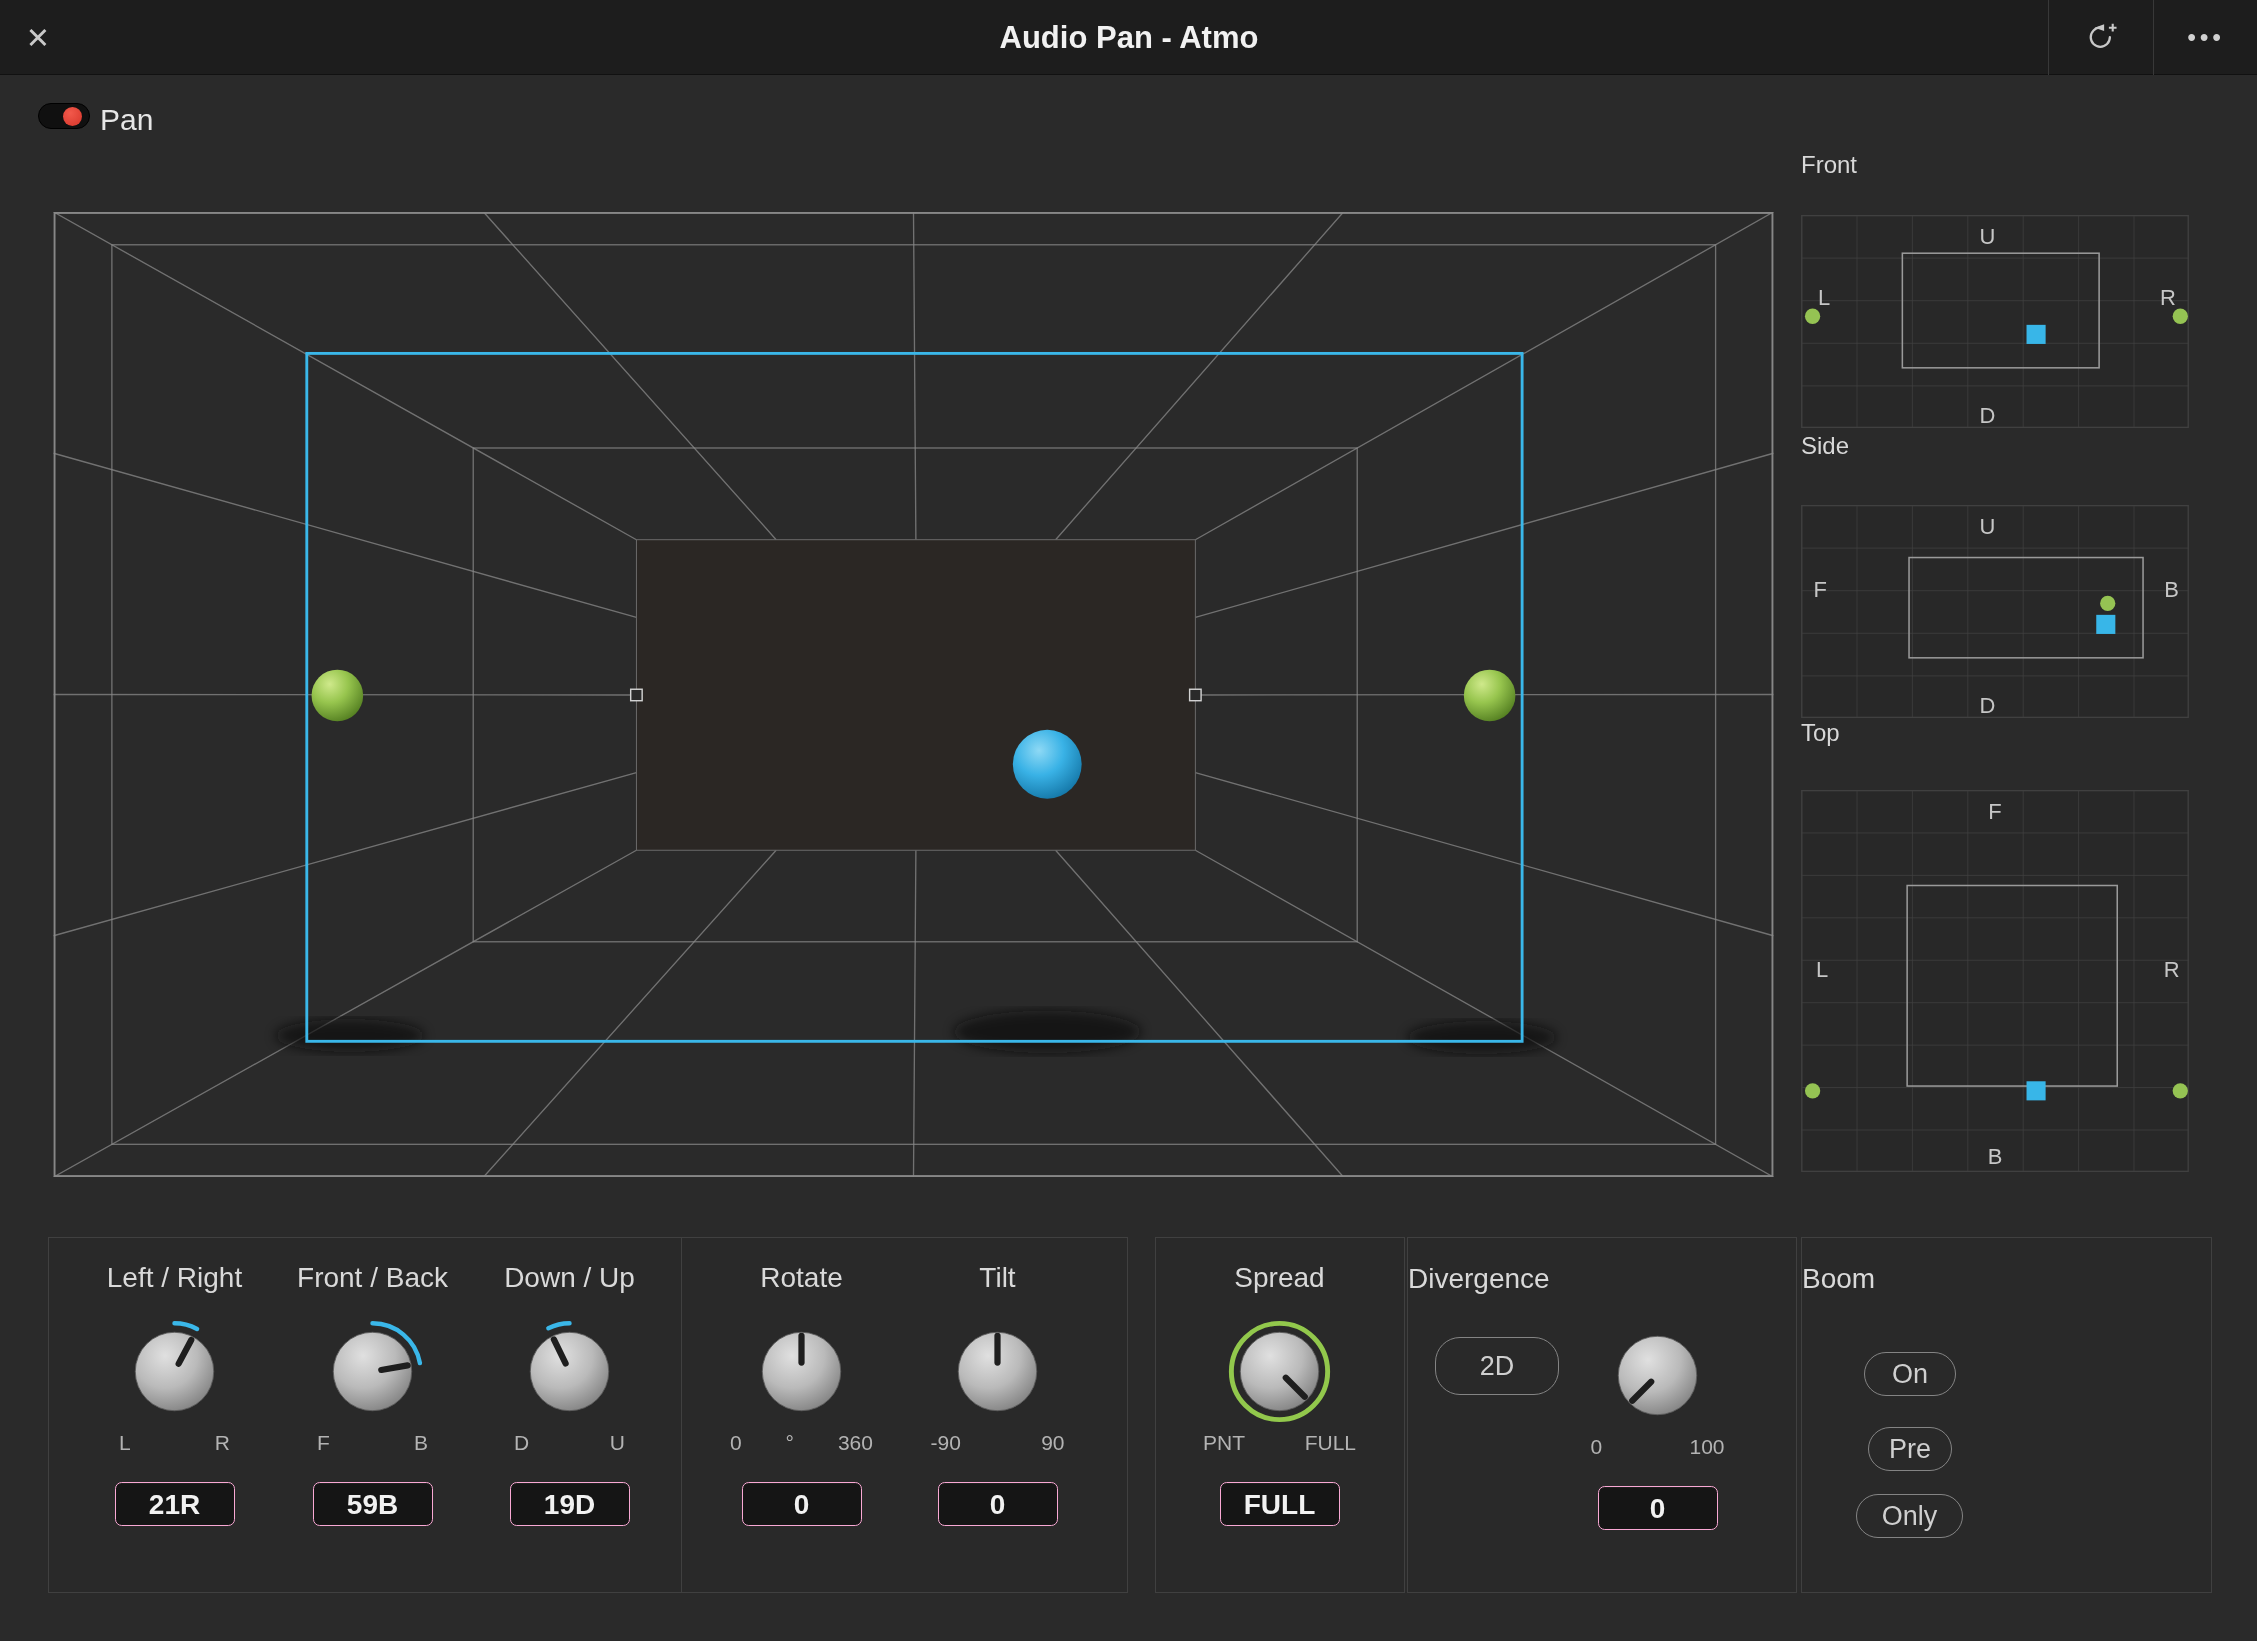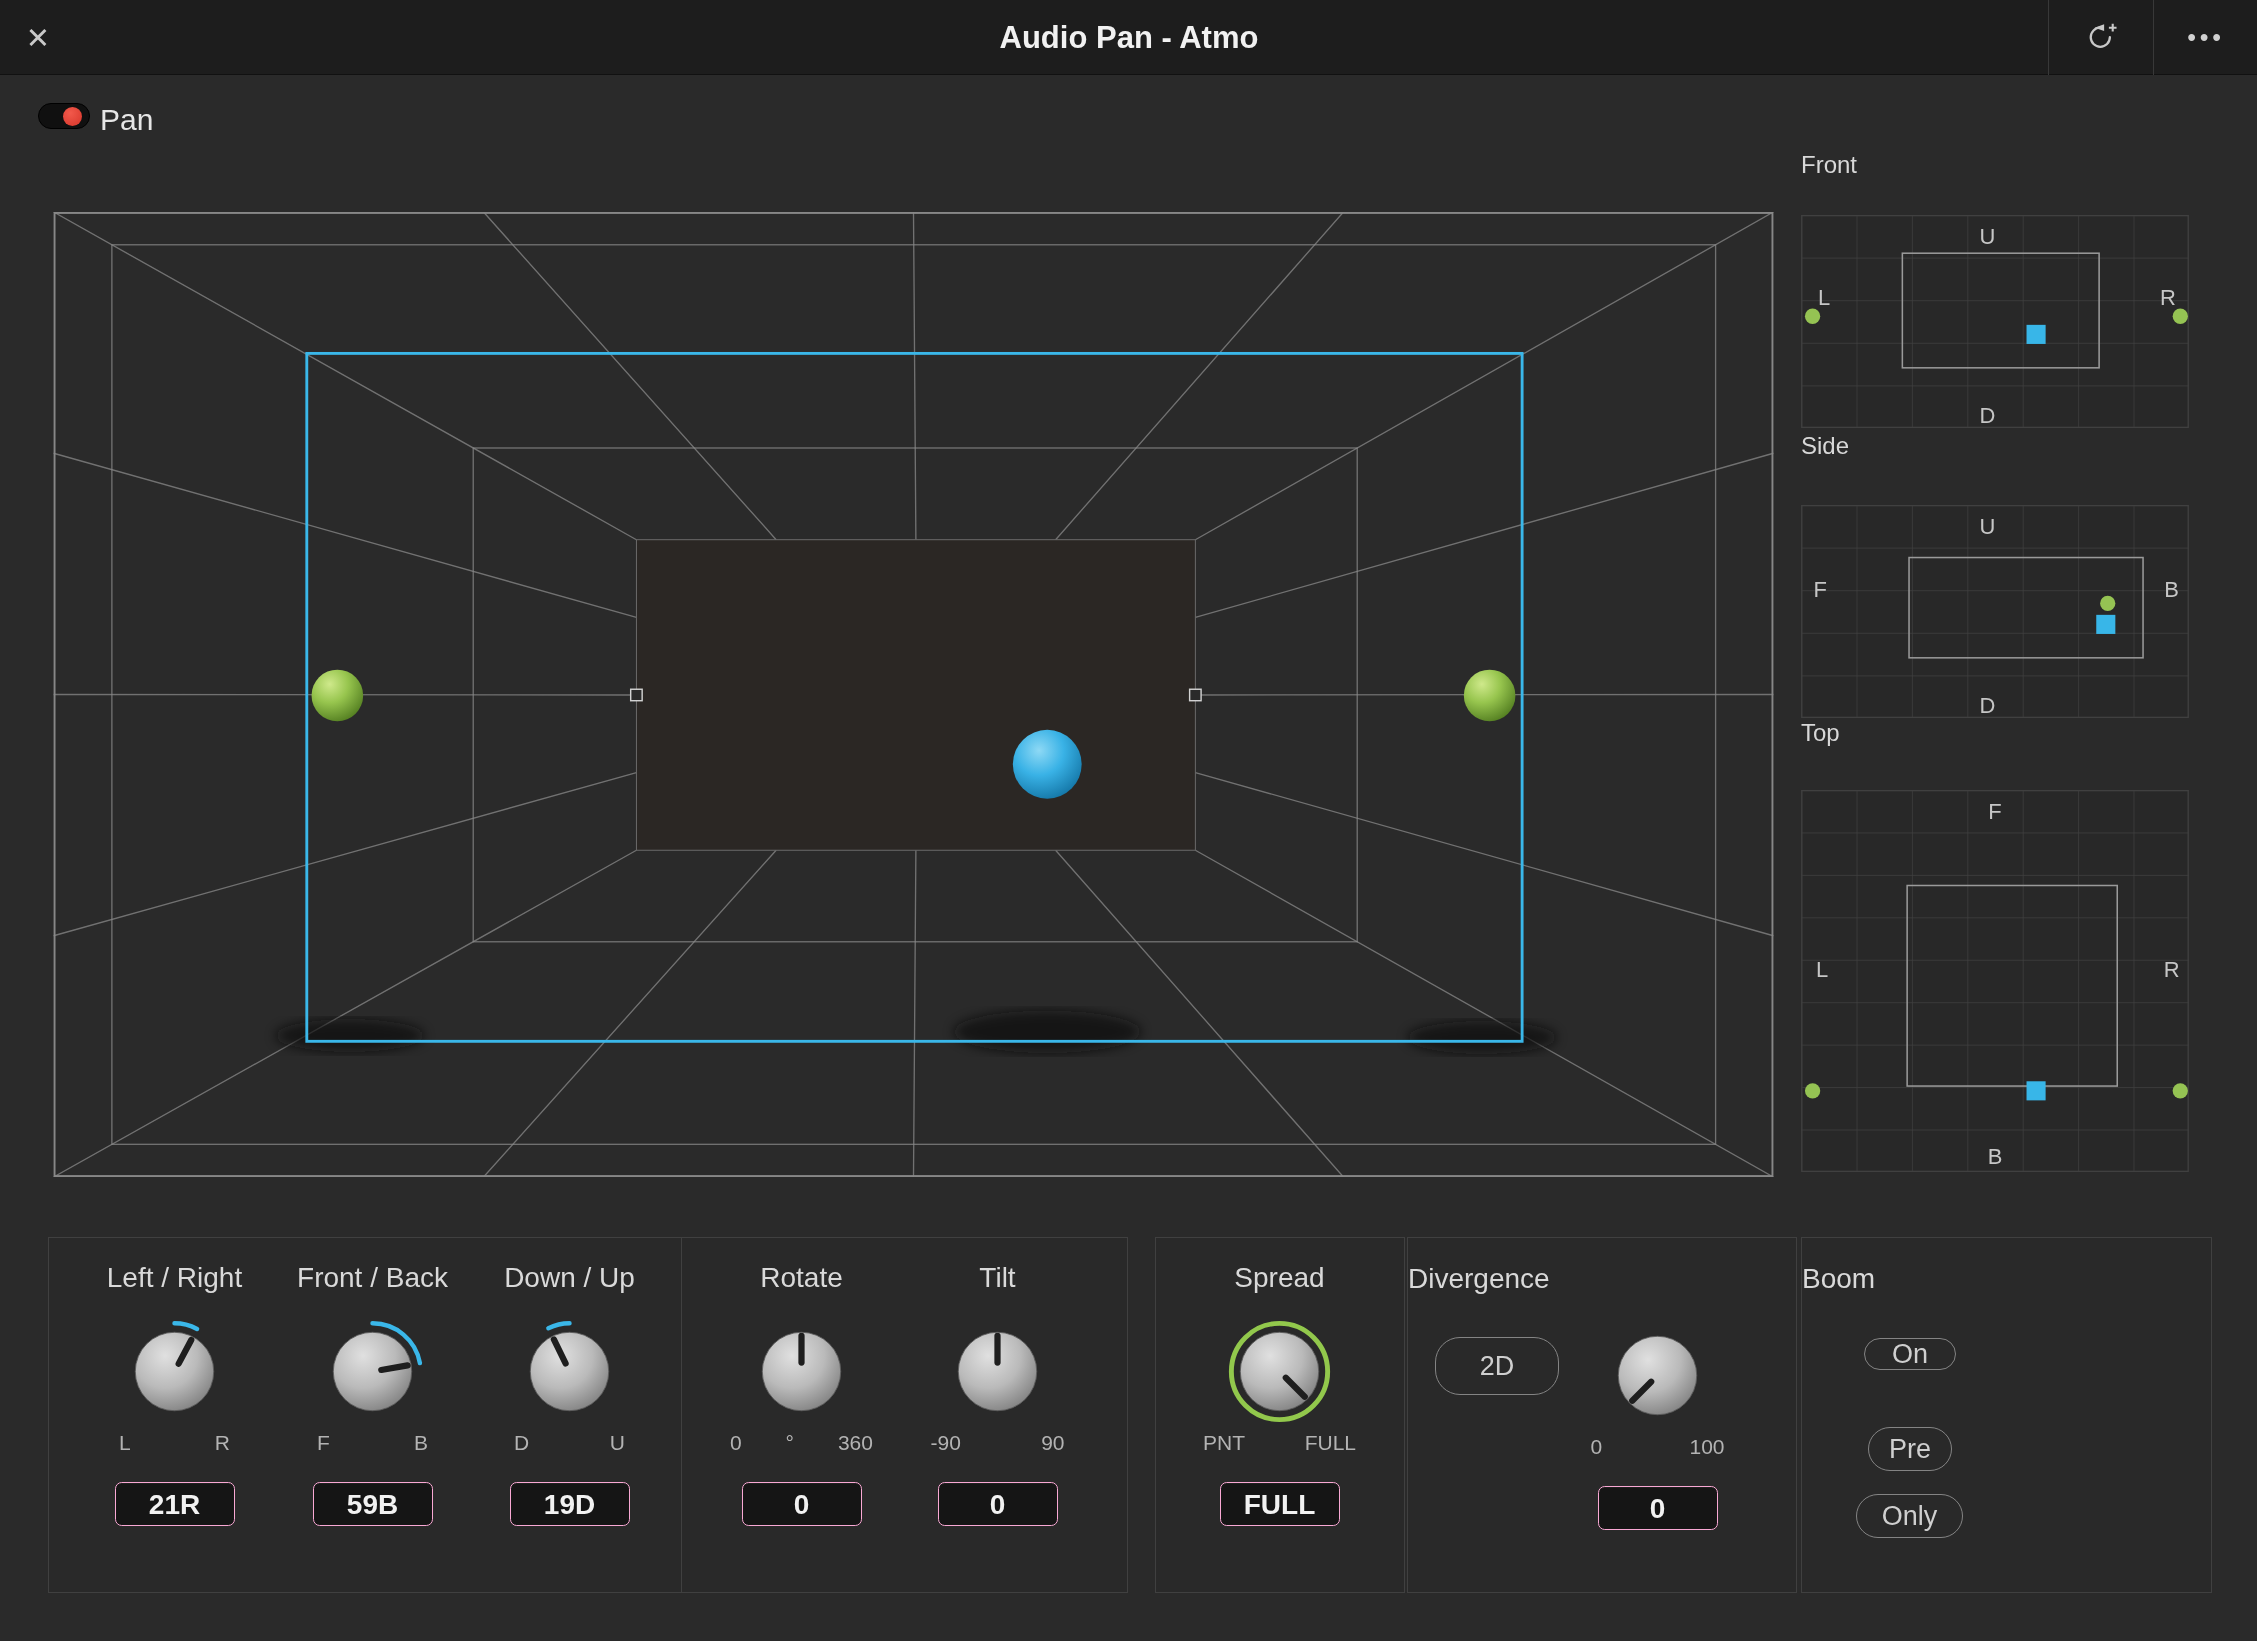--- a/index.html
+++ b/index.html
@@ -282,19 +282,19 @@
       <div class="minmax w140">
           <span>0</span>
           <span>100</span>
         </div>
       <div class="kval">0</div>
     </div>
   </section>
 
   <section class="grp" style="left:1801px;width:411px">
     <div class="grp-head">Boom</div>
-    <button class="pill" style="left:62px;top:100px;width:92px;height:32px">On</button>
+    <button class="pill" style="left:62px;top:114px;width:92px;height:44px">On</button>
     <button class="pill" style="left:66px;top:189px;width:84px;height:44px">Pre</button>
     <button class="pill" style="left:54px;top:256px;width:107px;height:44px">Only</button>
   </section>
 
 </div>
 
 
 </body></html>

